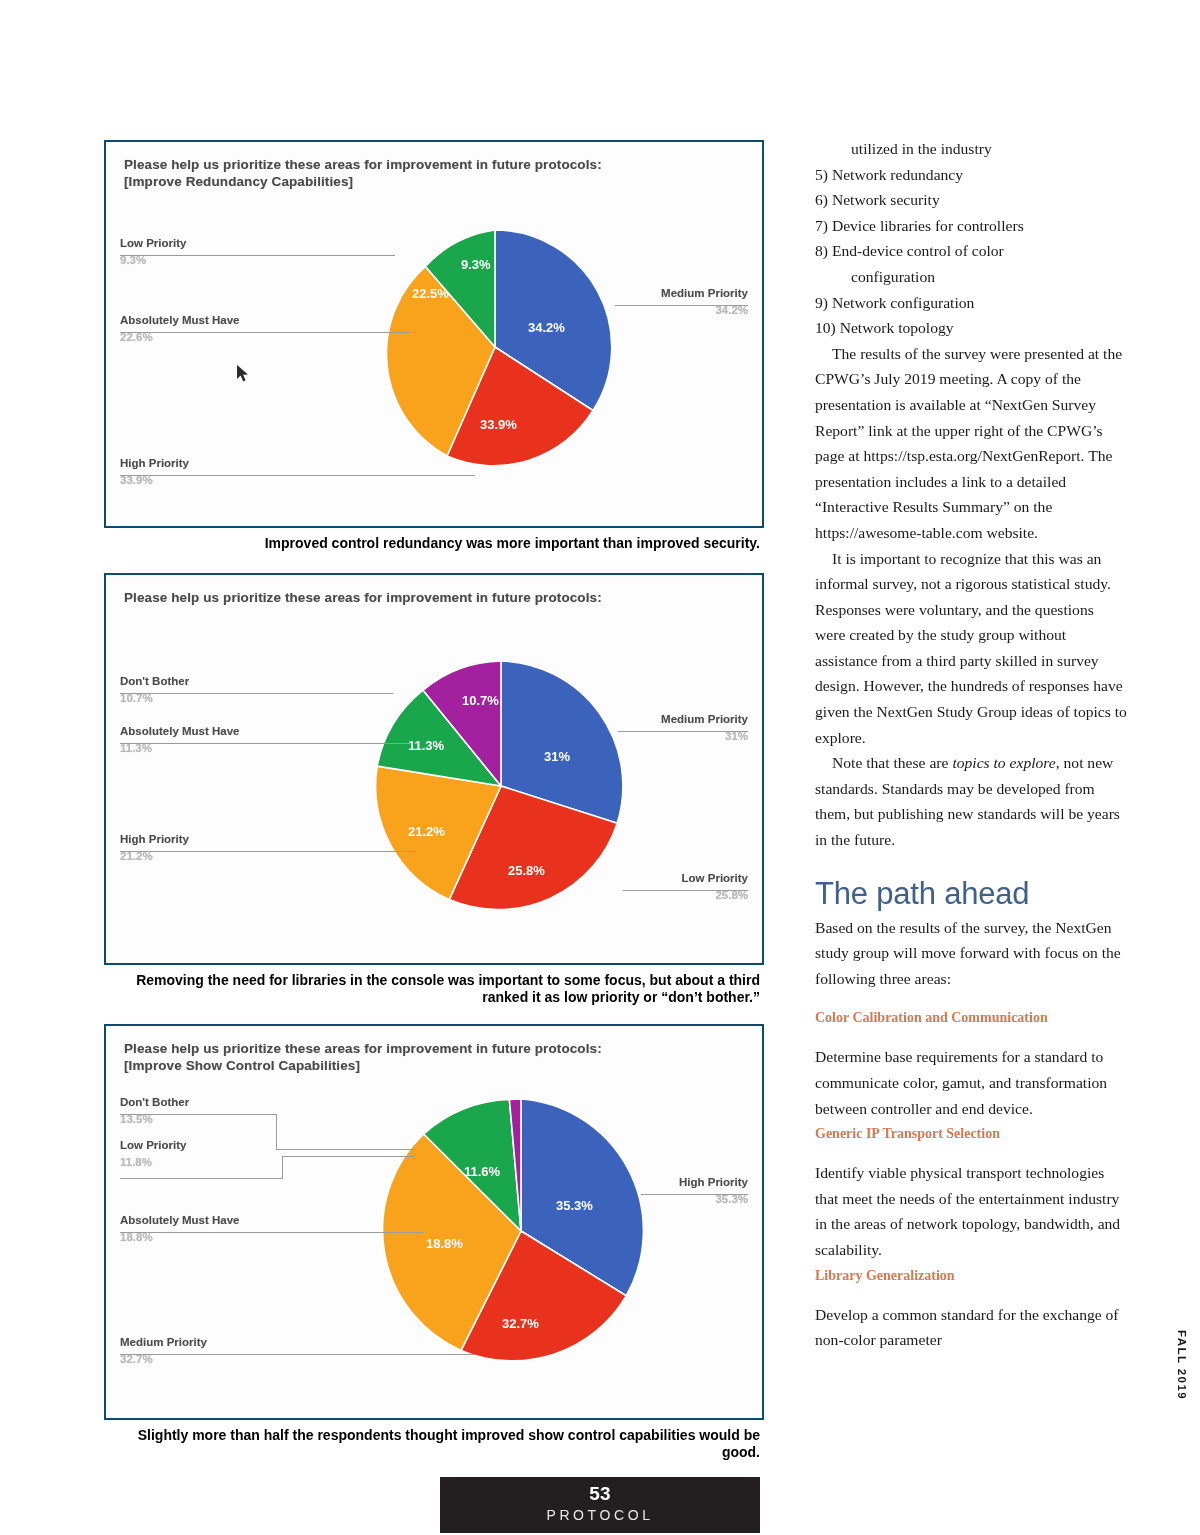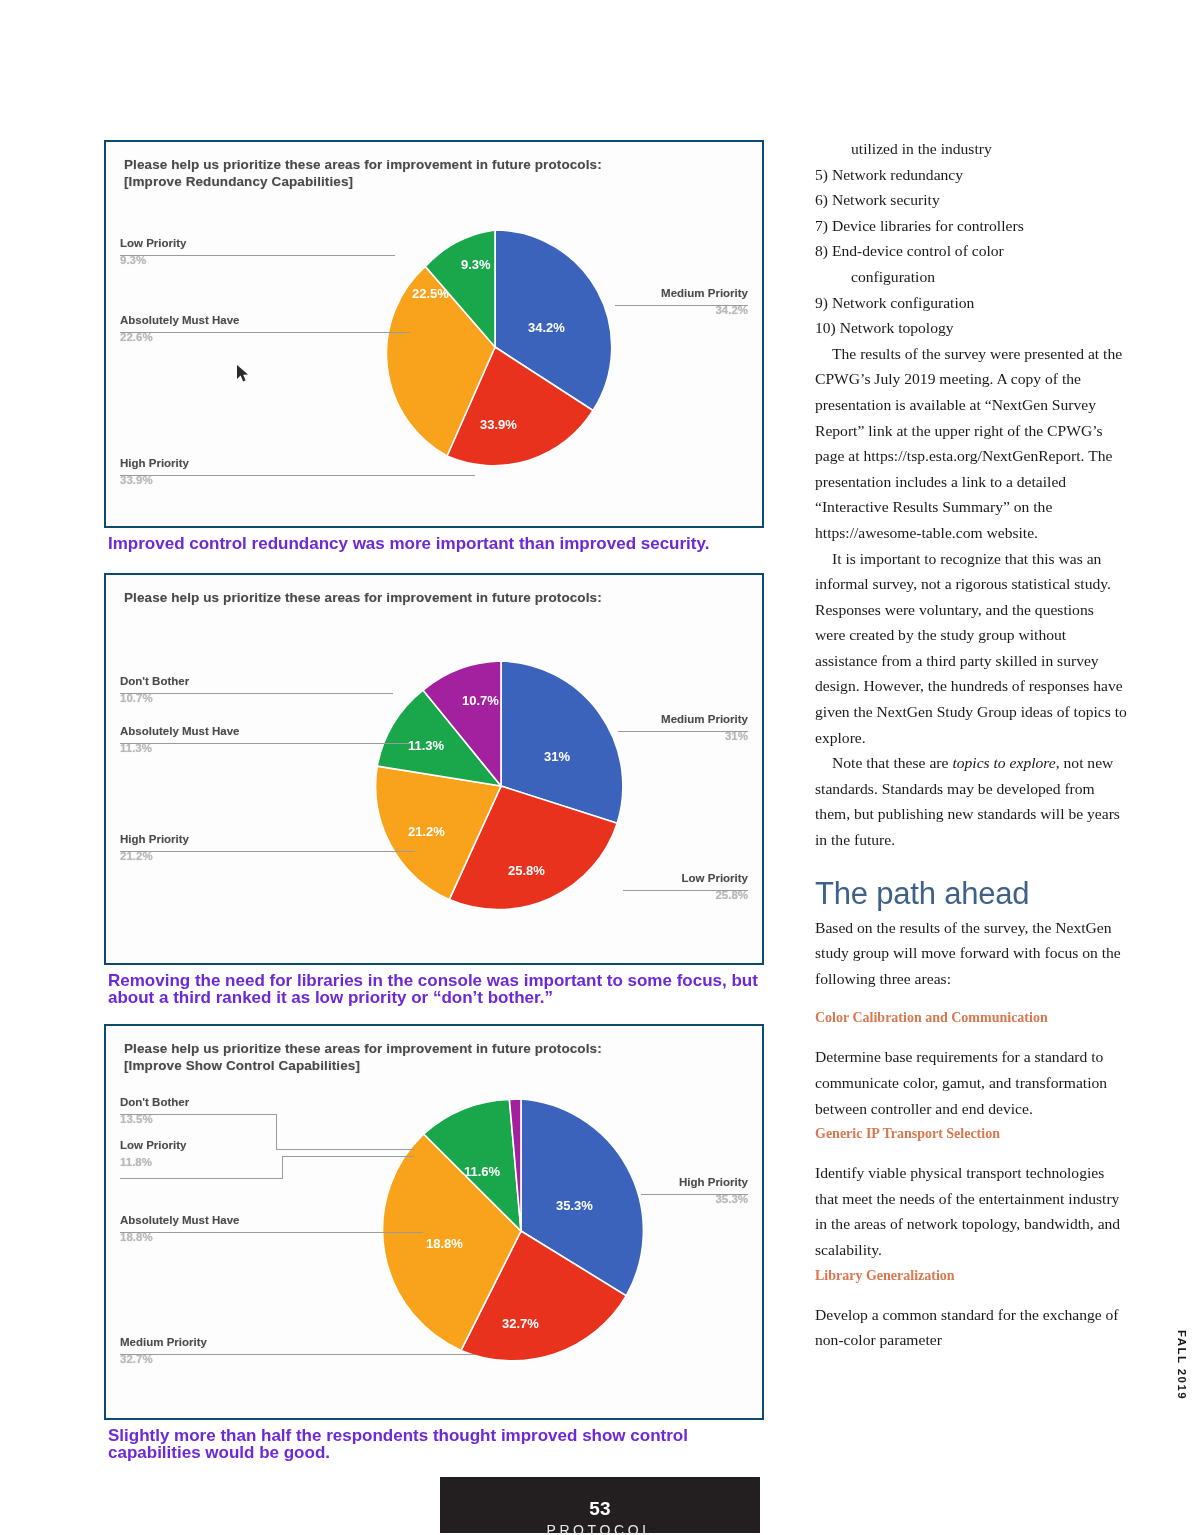--- a/index.html
+++ b/index.html
@@ -41,22 +41,22 @@
   }
   .lbl .pct{
     display:block;font-weight:700;color:#b9b9b9;
     margin-top:5px;
   }
   .lbl.right{text-align:right;}
   .leader{position:absolute;background:#9b9b9b;height:1px;}
   .leader.v{width:1px;height:auto;}
   .caption{
     font-family:"Liberation Sans",sans-serif;
-    font-size:17px;font-weight:700;color:#6d28d9;
-    text-align:left;line-height:17px;
+    font-size:14px;font-weight:700;color:#000000;
+    text-align:right;line-height:17px;
     margin:7px 4px 0 4px;
   }
   .cursor{position:absolute;width:14px;height:19px;}
 
   
   .col-right{
     position:absolute;left:815px;top:136px;width:312px;
     font-family:"Liberation Serif",serif;
     font-size:15.6px;line-height:25.6px;color:#1a1a1a;
   }
@@ -83,21 +83,21 @@
 
   
   .footer{
     position:absolute;left:440px;top:1477px;
     width:320px;height:56px;background:#231f20;
     text-align:center;color:#ffffff;
   }
   .footer .pg{
     font-family:"Liberation Sans",sans-serif;
     font-size:19px;font-weight:700;line-height:24px;
-    padding-top:5px;letter-spacing:.3px;margin-top:15px;
+    padding-top:5px;letter-spacing:.3px;
   }
   .footer .brand{
     font-family:"Liberation Sans",sans-serif;
     font-size:14px;font-weight:400;letter-spacing:3.6px;
     color:#e9e9e9;line-height:18px;
   }
   .side-date{
     position:absolute;right:12px;top:1400px;
     font-family:"Liberation Sans",sans-serif;
     font-size:11.5px;font-weight:700;letter-spacing:1.4px;

